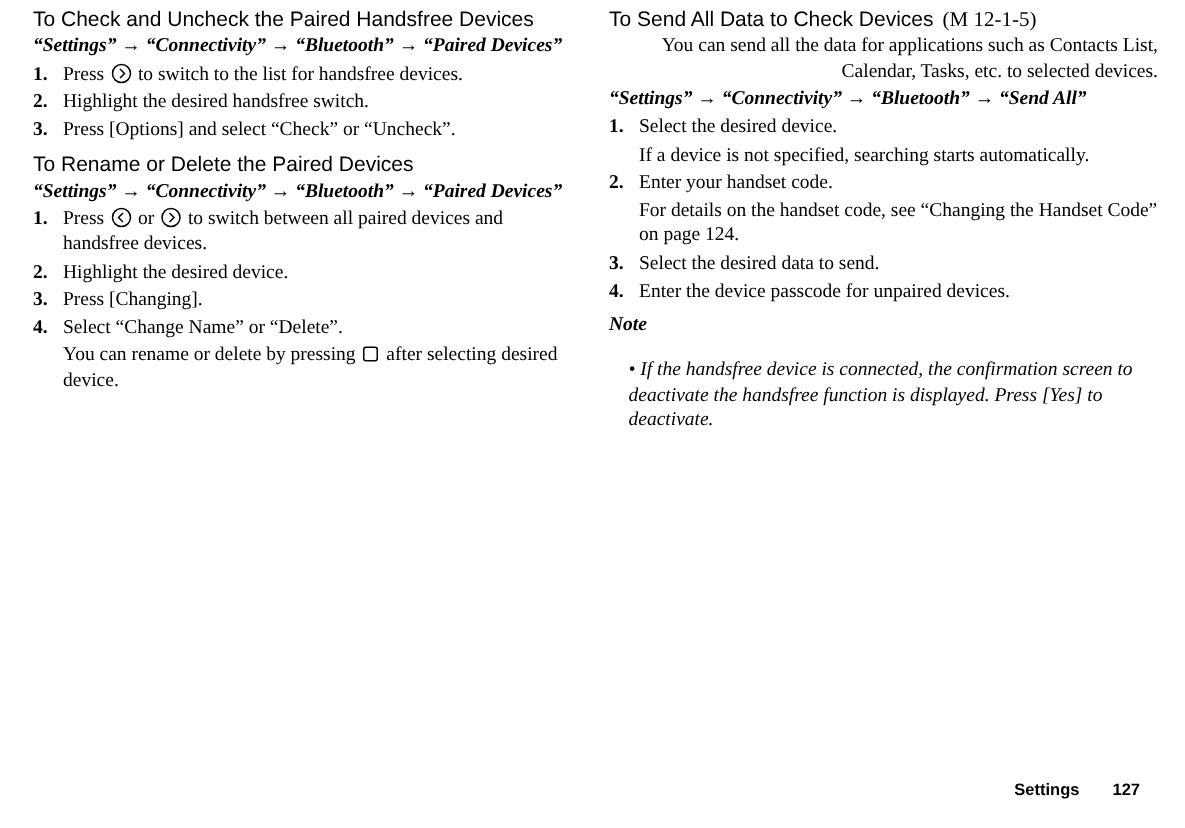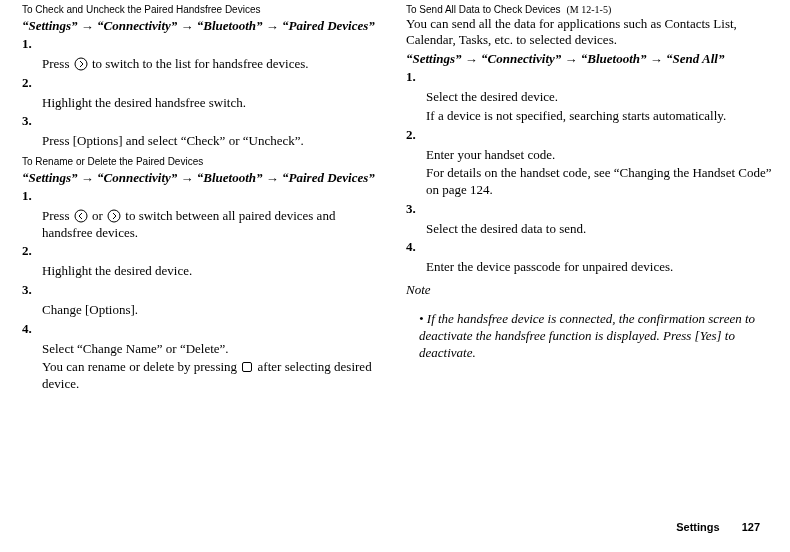--- a/index.html
+++ b/index.html
@@ -18,21 +18,21 @@
   .page {
     display: flex;
     padding: 4px 18px 0 22px;
     gap: 18px;
   }
   .col {
     flex: 1 1 0;
   }
   .heading {
     font-family: Helvetica, Arial, sans-serif;
-    font-size: 10px;
+    font-size: 14px;
     line-height: 1.15;
     margin: 0 0 2px 0;
   }
   .nav-path {
     font-style: italic;
     font-weight: bold;
     margin: 0 0 2px 0;
   }
   .step-list {
     margin: 0 0 6px 0;
@@ -44,33 +44,32 @@
     align-items: flex-start;
     margin: 2px 0;
   }
   .step-num {
     font-weight: bold;
     width: 20px;
     flex-shrink: 0;
   }
   .step-body {
     flex: 1;
-    margin-top: 20px;
   }
   .key-icon {
     display: inline-flex;
     vertical-align: -3px;
     margin: 0 1px;
   }
   .ref-code {
     margin-left: 6px;
   }
   .note-label {
     font-style: italic;
-    font-weight: normal;
+    font-weight: bold;
     margin: 6px 0 0 0;
   }
   .note-body {
     font-style: italic;
     margin: 13px;
   }
   .footer {
     position: absolute;
     bottom: 18px;
     right: 30px;
@@ -131,21 +130,21 @@
               </svg>
             </span><span> to switch between all paired devices and handsfree devices.</span>
         </span>
       </li>
       <li>
         <span class="step-num">2.</span>
         <span class="step-body">Highlight the desired device.</span>
       </li>
       <li>
         <span class="step-num">3.</span>
-        <span class="step-body">Change [Options].</span>
+        <span class="step-body">Press [Changing].</span>
       </li>
       <li>
         <span class="step-num">4.</span>
         <span class="step-body">
           <span>Select “Change Name” or “Delete”.</span>
           <div class="" style="margin-top:2px;">
             <span>You can rename or delete by pressing </span><span class="key-icon">
                 <svg width="12" height="14" viewBox="0 0 12 14">
                   <rect x="1.5" y="2.5" width="9" height="9" rx="1.5" fill="none" stroke="#000" stroke-width="1"></rect>
                 </svg>
@@ -153,21 +152,21 @@
           </div>
         </span>
       </li>
     </ul>
   </div>
 
   <div class="col">
     <p class="heading" style="margin-bottom:0;">
       <span>To Send All Data to Check Devices</span><span class="ref-code" style="font-family:'Times New Roman',serif;">(M 12-1-5)</span>
     </p>
-    <p style="margin:0 0 2px 0;">You can send all the data for applications such as Contacts List, Calendar, Tasks, etc. to selected devices.</p>
+    <p style="margin:0 0 2px 0;text-align:right;">You can send all the data for applications such as Contacts List, Calendar, Tasks, etc. to selected devices.</p>
     <p class="nav-path">“Settings” → “Connectivity” → “Bluetooth” → “Send All”</p>
     <ul class="step-list">
       <li>
         <span class="step-num">1.</span>
         <span class="step-body">
           <span>Select the desired device.</span>
           <div style="margin-top:2px;">If a device is not specified, searching starts automatically.</div>
         </span>
       </li>
       <li>

